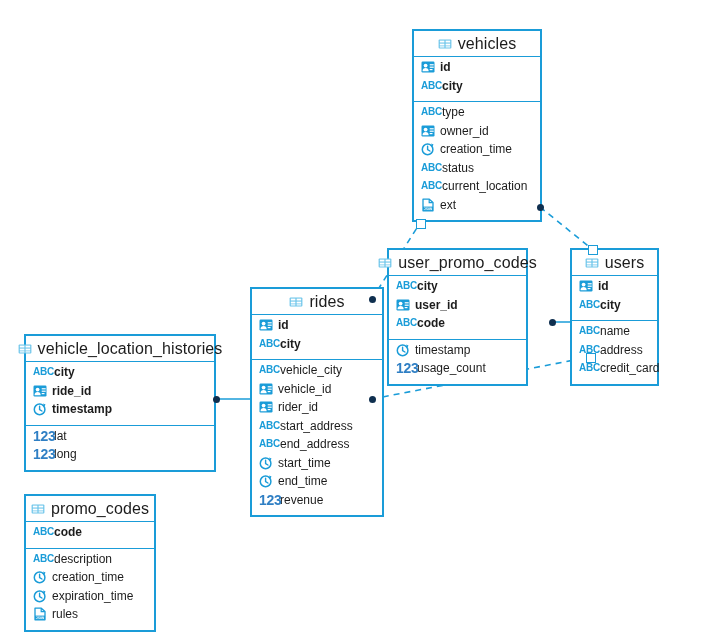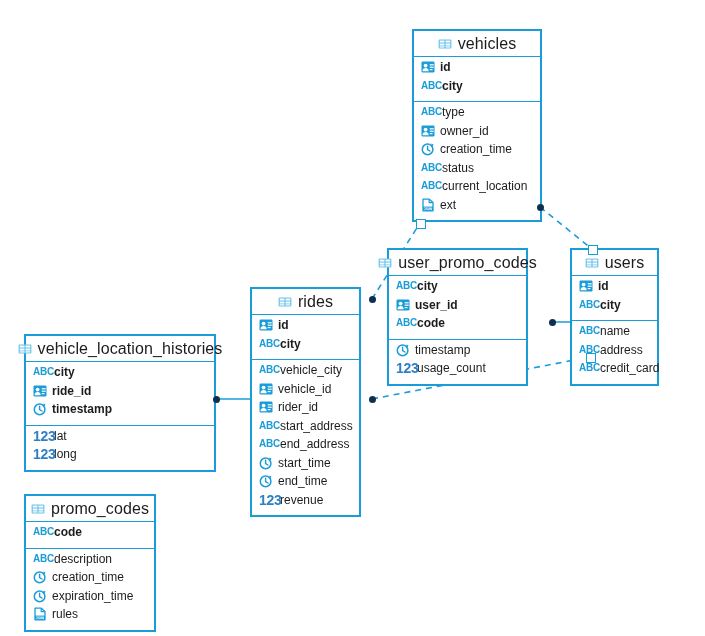--- a/index.html
+++ b/index.html
@@ -226,21 +226,21 @@
         <div class="field">
           <span class="ico ico-abc">ABC</span>
           <span class="fname">address</span>
         </div>
         <div class="field">
           <span class="ico ico-abc">ABC</span>
           <span class="fname">credit_card</span>
         </div>
       </div>
     </div>
-    <div class="table-node" style="left: 250px; top: 287px; width: 111px;">
+    <div class="table-node" style="left: 250px; top: 287px; width: 134px;">
       <div class="tbl-header">
         <span class="ico">
           <svg width="14" height="14" viewBox="0 0 14 14">
             <rect x="0.6" y="2.4" width="12.8" height="9.2" rx="1" fill="#6dc5ea"></rect>
             <rect x="1.8" y="3.6" width="4.6" height="1.9" fill="#ffffff"></rect>
             <rect x="7.6" y="3.6" width="4.6" height="1.9" fill="#ffffff"></rect>
             <rect x="1.8" y="6.6" width="4.6" height="1.9" fill="#ffffff"></rect>
             <rect x="7.6" y="6.6" width="4.6" height="1.9" fill="#ffffff"></rect>
             <rect x="1.8" y="9.3" width="4.6" height="1.2" fill="#ffffff"></rect>
             <rect x="7.6" y="9.3" width="4.6" height="1.2" fill="#ffffff"></rect>

